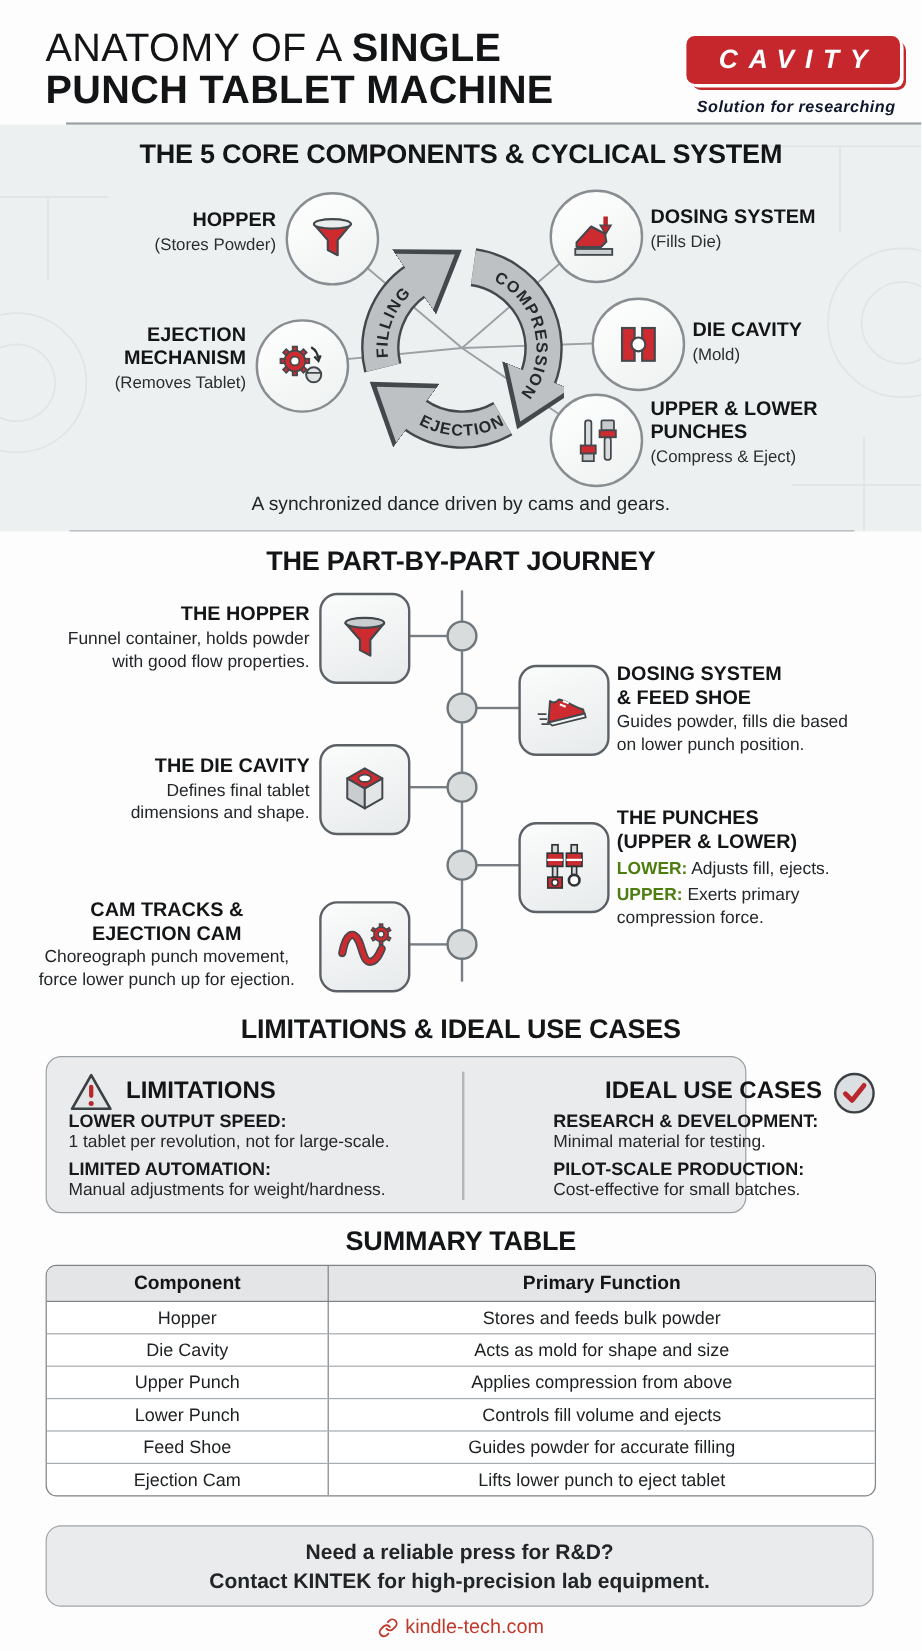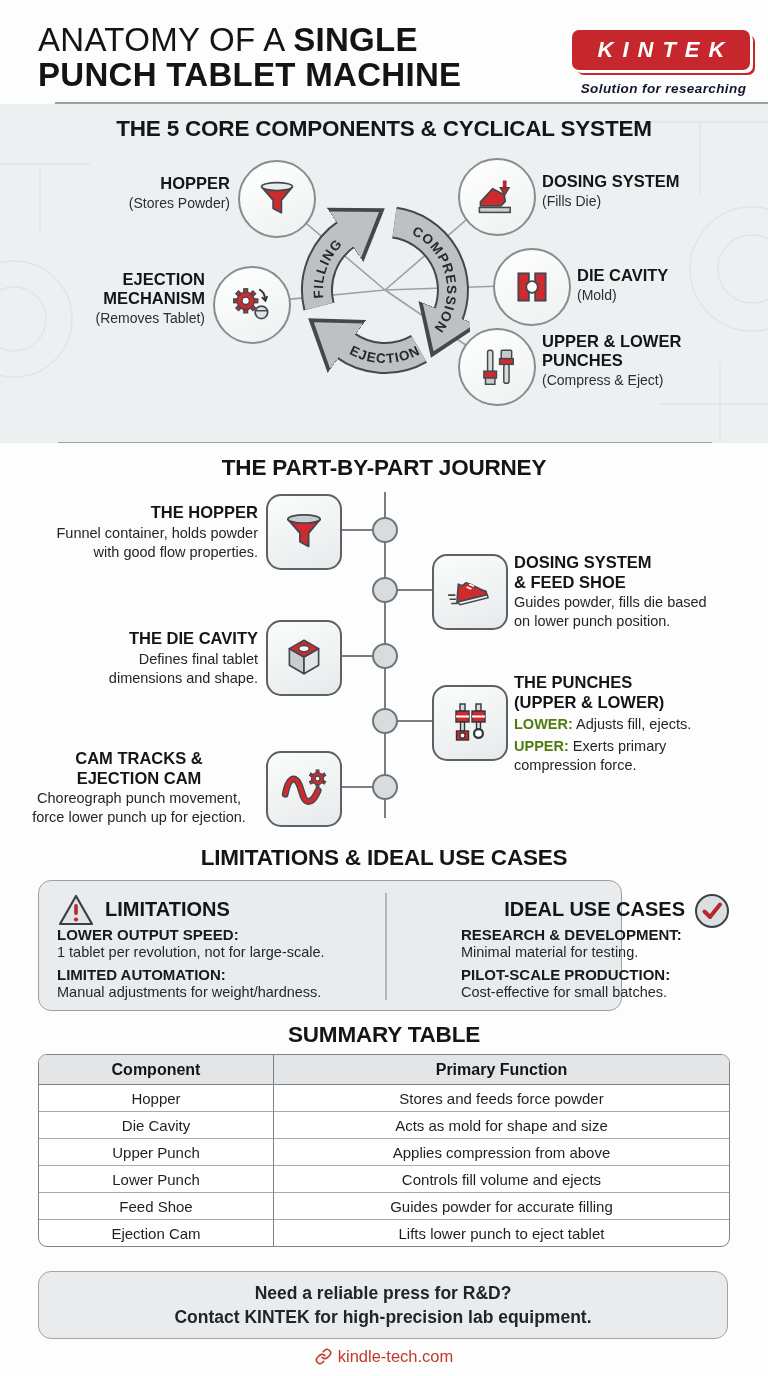--- a/index.html
+++ b/index.html
@@ -60,21 +60,21 @@
 </head>
 <body>
 
 <div id="page">
 
   <div class="abs main-title">
     <div><span class="reg">ANATOMY OF A </span><span class="bold">SINGLE</span></div>
     <div class="bold">PUNCH TABLET MACHINE</div>
   </div>
   <div class="abs logo-box">
-    <span class="logo-text">KINTEK</span>
+    <span class="logo-text">CAVITY</span>
   </div>
   <div class="abs logo-tagline">Solution for researching</div>
   <div class="abs sep" style="left:55px;top:102px;width:713px;"></div>
 
   <div class="abs core">
 
     <svg class="abs" style="left:0;top:0;" width="768" height="339">
       <g stroke="#dfe4e4" fill="none" stroke-width="1.4">
         <circle cx="14" cy="215" r="58"></circle>
           <circle cx="14" cy="215" r="32"></circle>
@@ -196,20 +196,21 @@
     </div>
     <div class="abs comp-label" style="left:577px;top:162px;width:170px;">
       <div class="nm">DIE CAVITY</div>
       <div class="sub">(Mold)</div>
     </div>
     <div class="abs comp-label" style="left:542px;top:228px;width:160px;">
       <div class="nm">UPPER &amp; LOWER PUNCHES</div>
       <div class="sub">(Compress &amp; Eject)</div>
     </div>
 
+    <div class="abs caption">A synchronized dance driven by cams and gears.</div>
   </div>
   <div class="abs sep" style="left:58px;top:441.5px;width:654px;"></div>
 
   <div class="abs journey">
     <div class="abs sec-title" style="top:12px;">THE PART-BY-PART JOURNEY</div>
 
     <div class="abs tl-line" style="top:49px;height:326px;"></div>
 
     <div class="abs tl-stub" style="left:336px;top:85.75px;width:49px;"></div>
     <div class="abs tl-stub" style="left:385px;top:145.75px;width:48px;"></div>
@@ -345,21 +346,21 @@
     <table class="summary">
       <thead>
         <tr>
           <th>Component</th>
           <th>Primary Function</th>
         </tr>
       </thead>
       <tbody>
           <tr>
             <td>Hopper</td>
-            <td>Stores and feeds force powder</td>
+            <td>Stores and feeds bulk powder</td>
           </tr>
           <tr>
             <td>Die Cavity</td>
             <td>Acts as mold for shape and size</td>
           </tr>
           <tr>
             <td>Upper Punch</td>
             <td>Applies compression from above</td>
           </tr>
           <tr>

